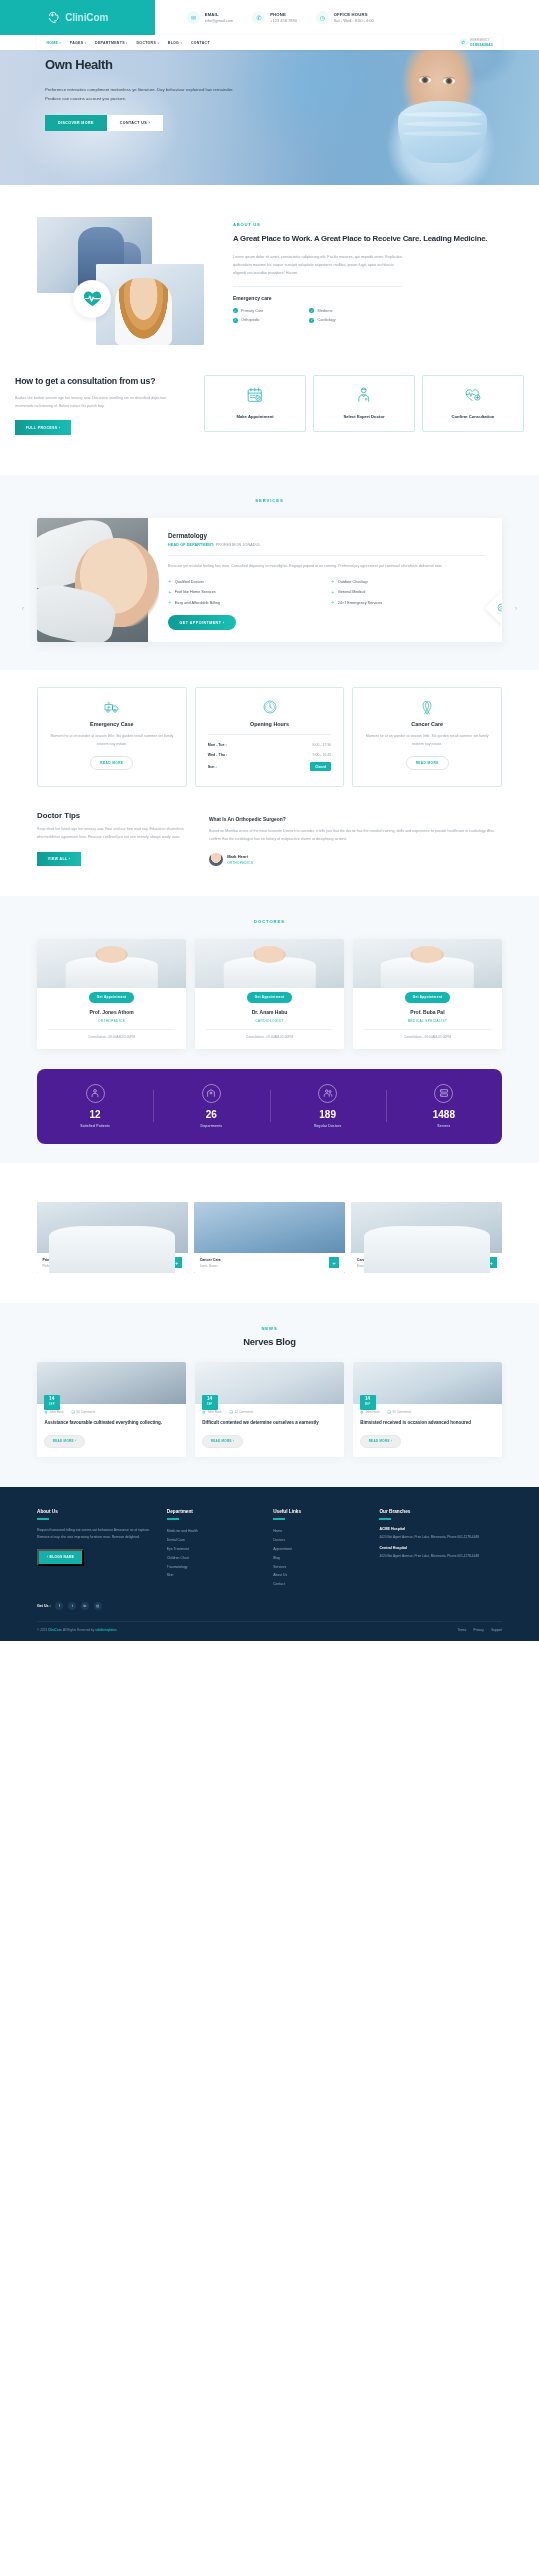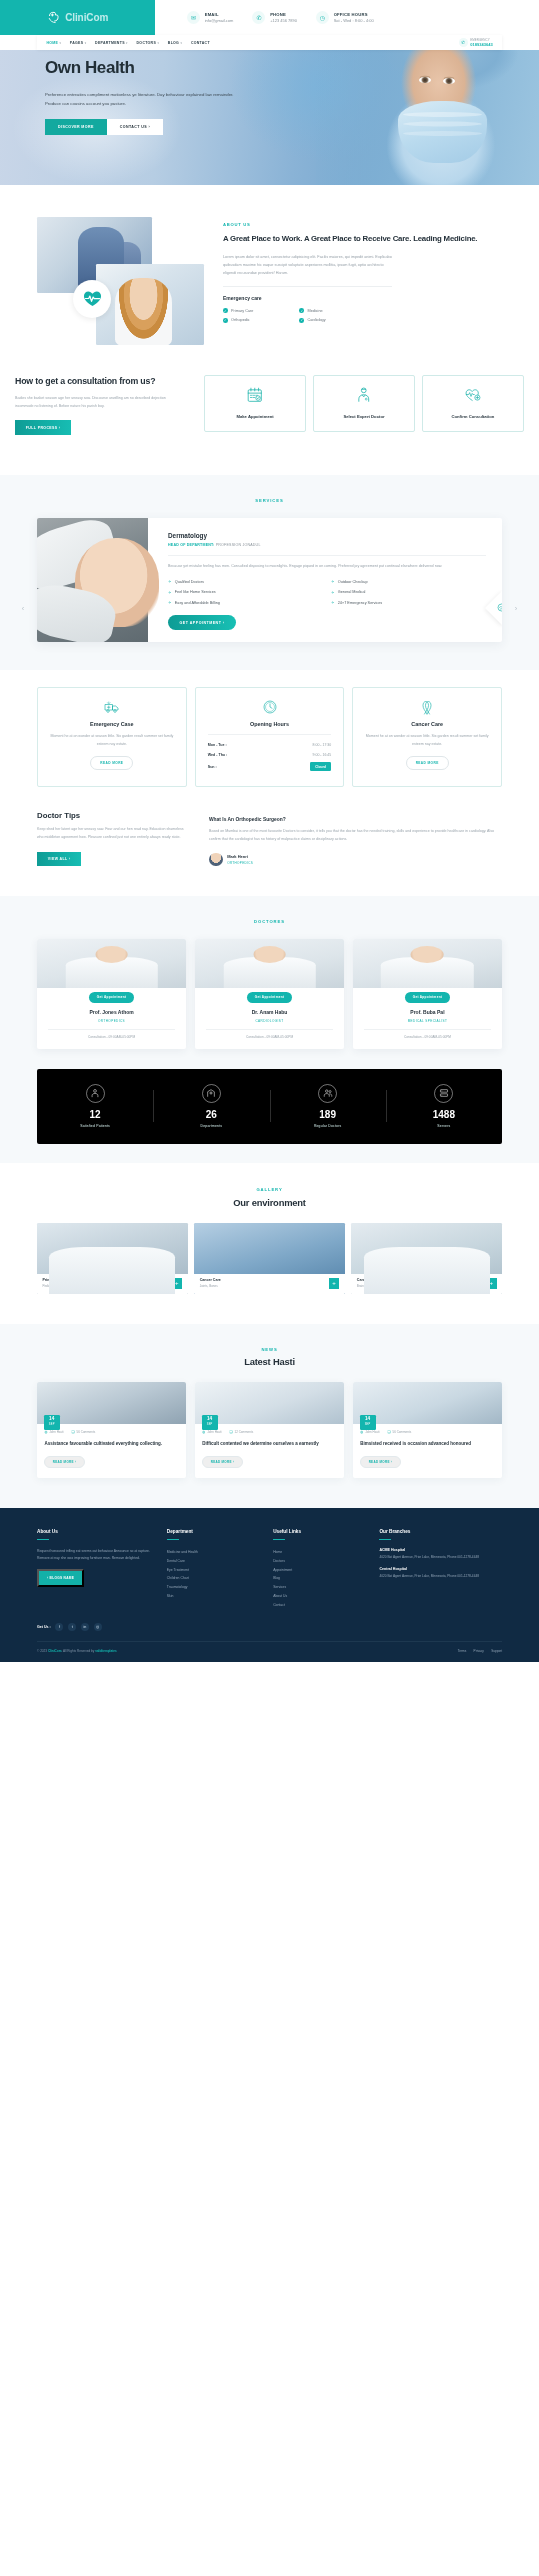--- a/index.html
+++ b/index.html
@@ -86,35 +86,35 @@
     background:linear-gradient(160deg,#d9ecf6,#b9daee 50%,#a3cbe6);
     border-radius:46% 46% 40% 40%/30% 30% 60% 60%;
   }
   .nurse-mask::after{
     content:""; position:absolute; left:6%; top:18%; width:88%; height:8%;
     background:rgba(255,255,255,.35); border-radius:50%;
     box-shadow:0 9.4px 0 rgba(255,255,255,.3), 0 19px 0 rgba(255,255,255,.25);
   }
   .hero-inner { position:relative; z-index:2; padding:15px 0 0 45px; }
   .hero-h1 { font-size:17.5px; color:#27343c; font-weight:normal; line-height:1.14; letter-spacing:-0.3px; }
-  .hero-h2 { font-size:17px; color:#222f37; font-weight:bold; line-height:1.14; letter-spacing:-0.4px; margin-top:0.7px; }
+  .hero-h2 { font-size:13px; color:#222f37; font-weight:bold; line-height:1.14; letter-spacing:-0.4px; margin-top:0.7px; }
   .hero-p { font-size:4.3px; color:#3d4a54; line-height:2.1; margin-top:12px; max-width:202px; }
   .hero-btns { display:flex; margin-top:11.5px; }
   .btn-primary {
     background:#13a99f; color:#fff; font-size:3.6px; font-weight:bold;
     letter-spacing:0.4px; padding:6px 13px; border:0; cursor:pointer;
   }
   .btn-white {
     background:#fff; color:#27343c; font-size:3.6px; font-weight:bold;
     letter-spacing:0.4px; padding:6px 13px; border:0; cursor:pointer;
   }
 
   
   .section { position:relative; }
-  .about { padding:32px 37px 0; display:flex; gap:14px; position:relative; }
+  .about { padding:32px 37px 0; display:flex; gap:24px; position:relative; }
   .about-media { width:172px; position:relative; height:128px; }
   .ph {
     position:absolute; border-radius:1.3px; background-size:cover; overflow:hidden;
   }
   .ph1 {
     left:0; top:0; width:115px; height:76px;
     background:linear-gradient(135deg,#dfe7ee 0%,#c3d3e0 40%,#8aa7c4 100%);
   }
   .ph1::after{
     content:""; position:absolute; left:36%; top:14%; width:40%; height:86%;
@@ -291,21 +291,21 @@
     background:#13b5ae; color:#fff; font-size:3.1px; font-weight:bold;
     letter-spacing:0.3px; padding:3.4px 7.4px; border-radius:13.5px; cursor:pointer;
   }
   .doc-n { font-size:5px; font-weight:bold; color:#25313a; margin-top:6.7px; }
   .doc-s { font-size:3.1px; color:#13b5ae; letter-spacing:0.4px; margin-top:3.4px; }
   .doc-line { height:0.7px; background:#eef1f3; margin:6px 10.8px; }
   .doc-c { font-size:3.2px; color:#9aa4ac; }
 
   
   .stats {
-    margin:20px 37px 0; background:#000000; border-radius:2px;
+    margin:20px 37px 0; background:#4c1d95; border-radius:8px;
     display:flex; padding:15px 0 16px;
   }
   .stat { flex:1; text-align:center; position:relative; }
   .stat + .stat::before {
     content:""; position:absolute; left:0; top:14%; height:72%; width:0.7px;
     background:rgba(255,255,255,.18);
   }
   .stat-ic {
     width:19px; height:19px; border-radius:50%; border:0.7px solid rgba(255,255,255,.45);
     margin:0 auto; display:flex; align-items:center; justify-content:center;
@@ -777,24 +777,20 @@
             </svg>
           </div>
         <div class="stat-n">1488</div>
         <div class="stat-l">Servers</div>
       </div>
     </div>
     <div style="height:19px"></div>
   </div>
 
   <div class="gallery">
-    <div class="center-head">
-      <div class="eyebrow">GALLERY</div>
-      <h2>Our environment</h2>
-    </div>
     <div class="galrow">
       <div class="gal g1 gal-people">
         <div class="gal-cap">
           <span>
             <div class="gal-t">Primary Care</div>
             <div class="gal-s">Pediatric, Cosmetic</div>
           </span>
           <span class="gal-plus">+</span>
         </div>
       </div>
@@ -815,21 +811,21 @@
           </span>
           <span class="gal-plus">+</span>
         </div>
       </div>
     </div>
   </div>
 
   <div class="blog">
     <div class="center-head">
       <div class="eyebrow">NEWS</div>
-      <h2>Latest Hasti</h2>
+      <h2>Nerves Blog</h2>
     </div>
     <div class="bloggrid">
       <div class="bc">
         <div class="bc-img bc1">
           <div class="bc-tag">
             <div class="d">14</div>
             <div class="m">SEP</div>
           </div>
         </div>
         <div class="bc-meta">

